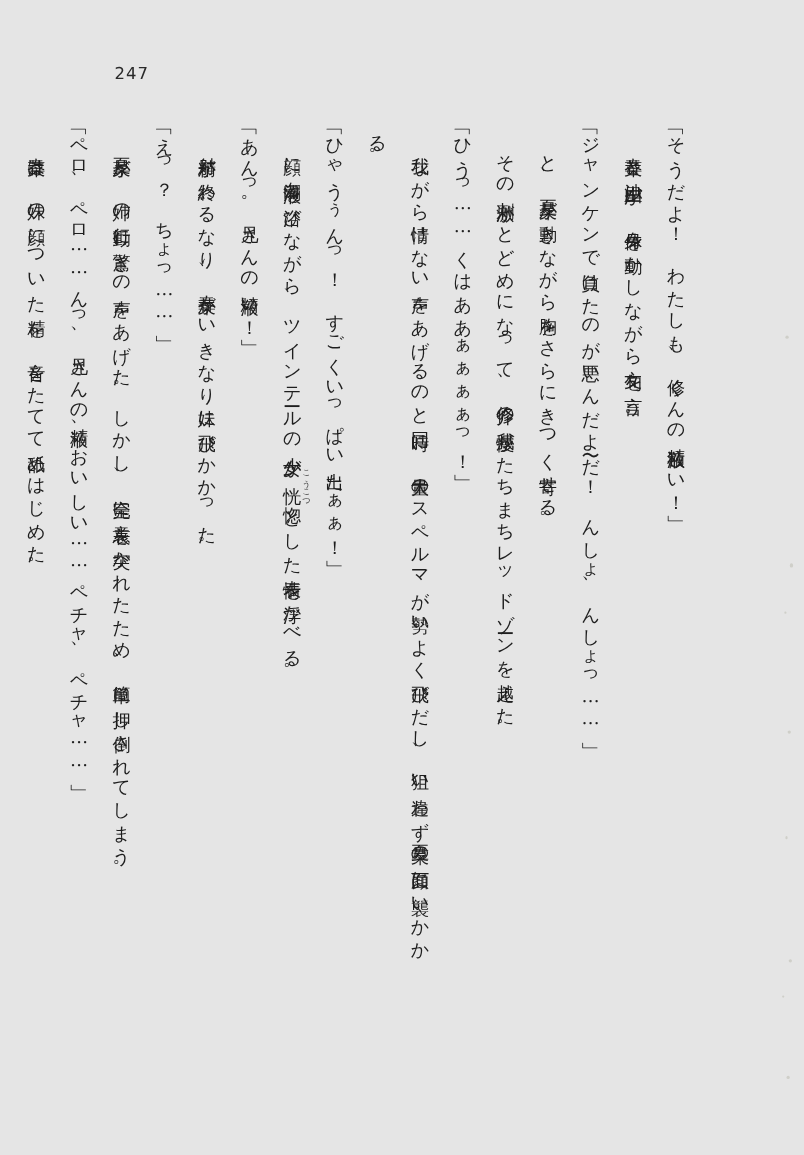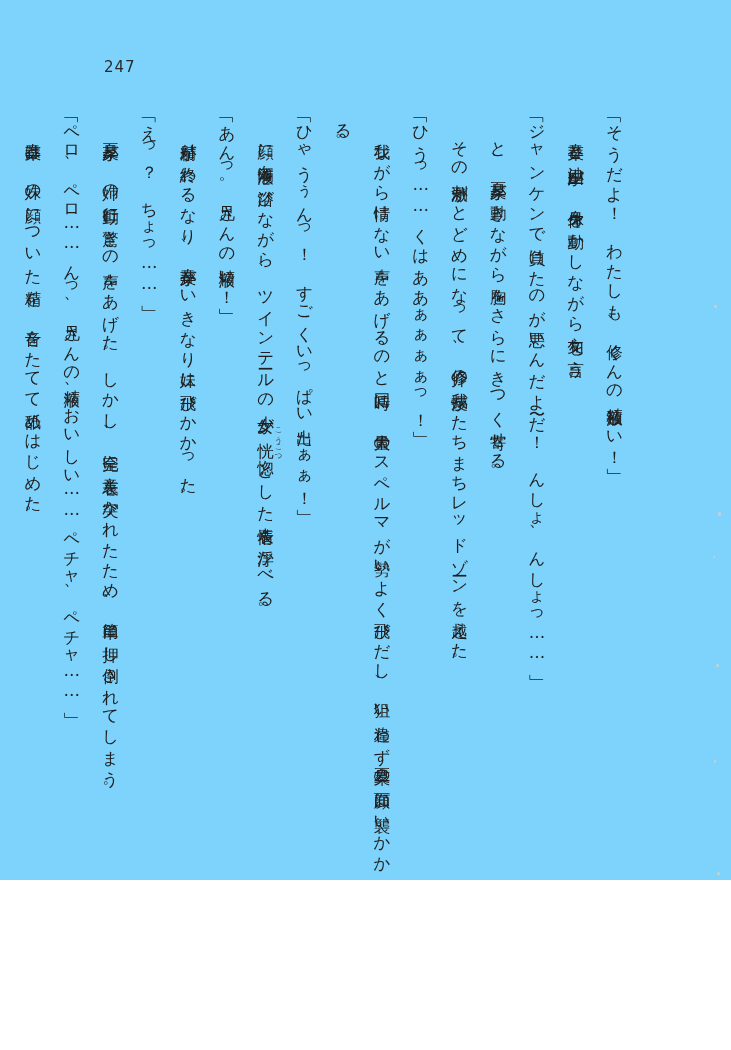--- a/index.html
+++ b/index.html
@@ -3,22 +3,22 @@
 <meta charset="utf-8">
 <style>
   html, body {
     margin: 0;
     padding: 0;
     background: #ffffff;
   }
   #page {
     position: relative;
     width: 731px;
-    height: 880px;
-    background: #7dd3fc;
+    height: 1050px;
+    background: #e5e5e5;
     overflow: hidden;
     font-family: "DejaVu Serif", "Liberation Serif", serif;
     color: #1b1b1b;
   }
 
   
   #page-number {
     position: absolute;
     top: 58px;
     left: 104px;

